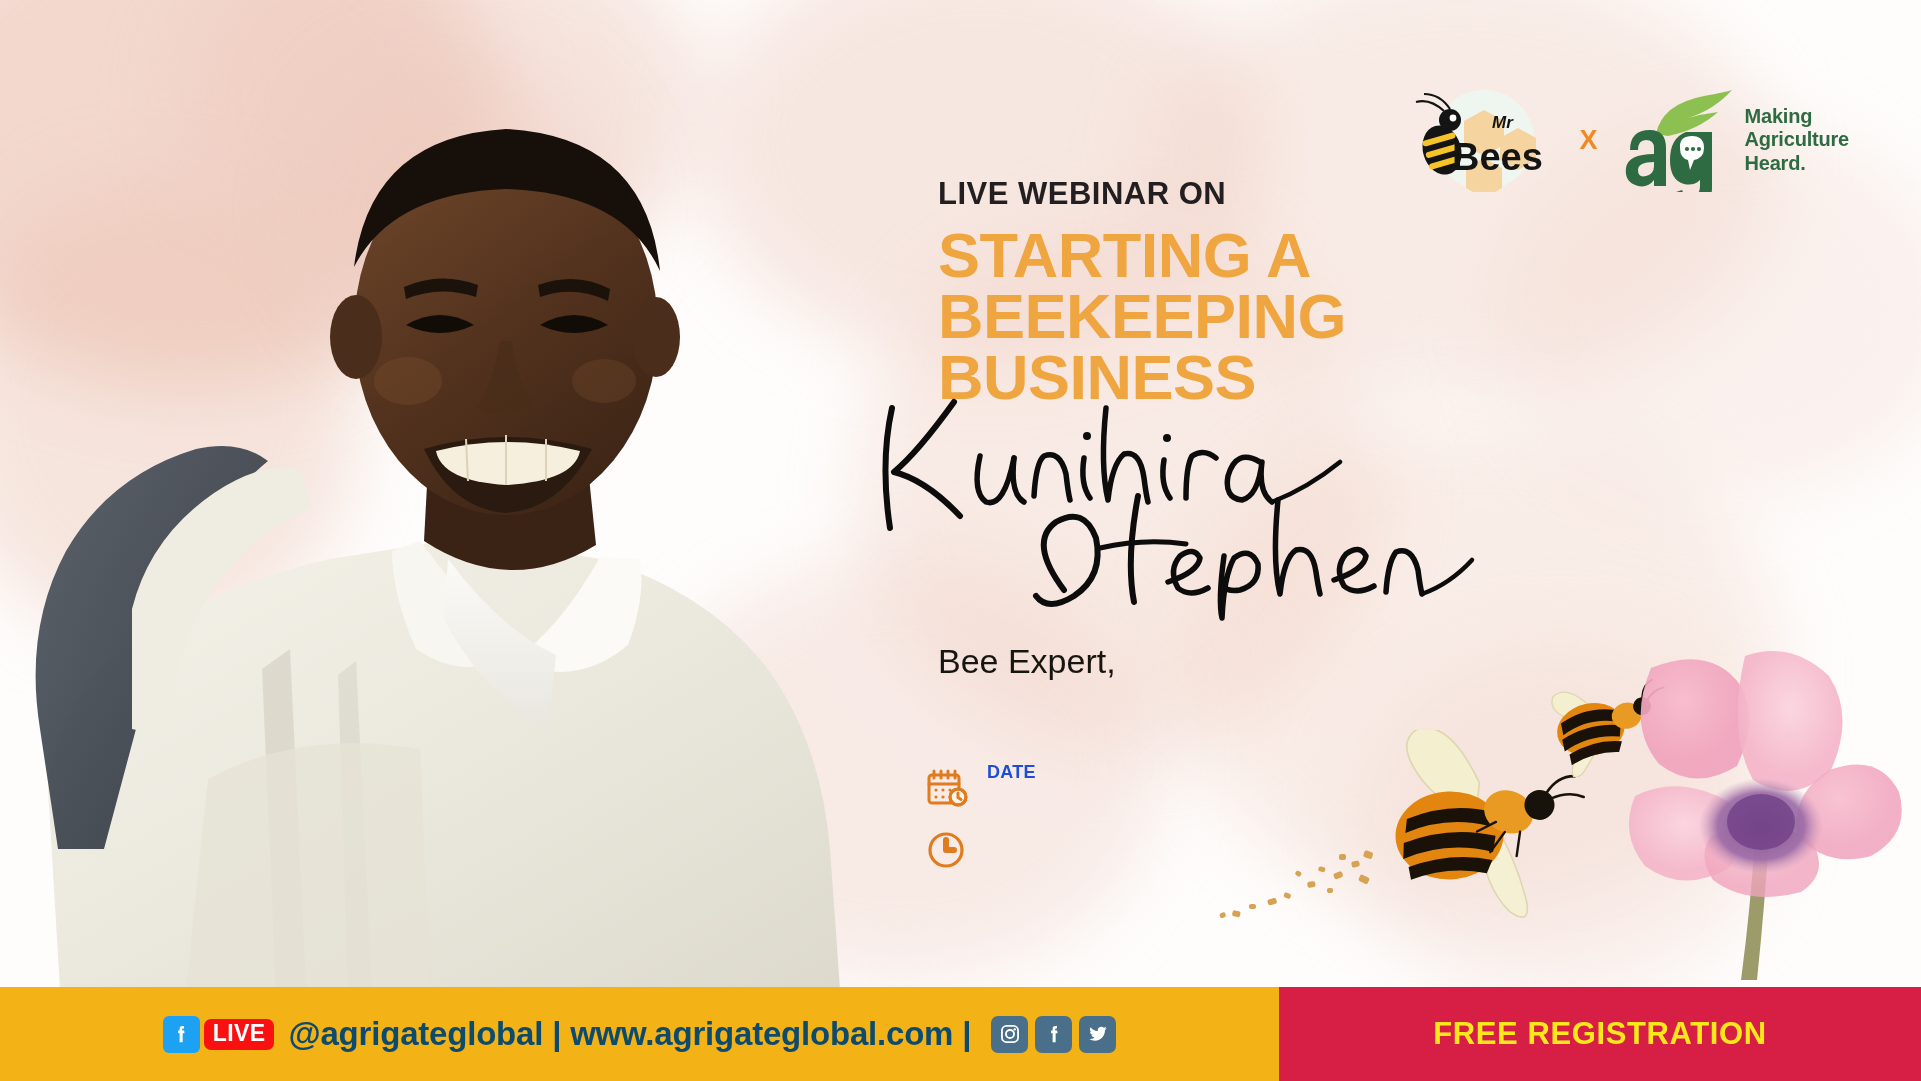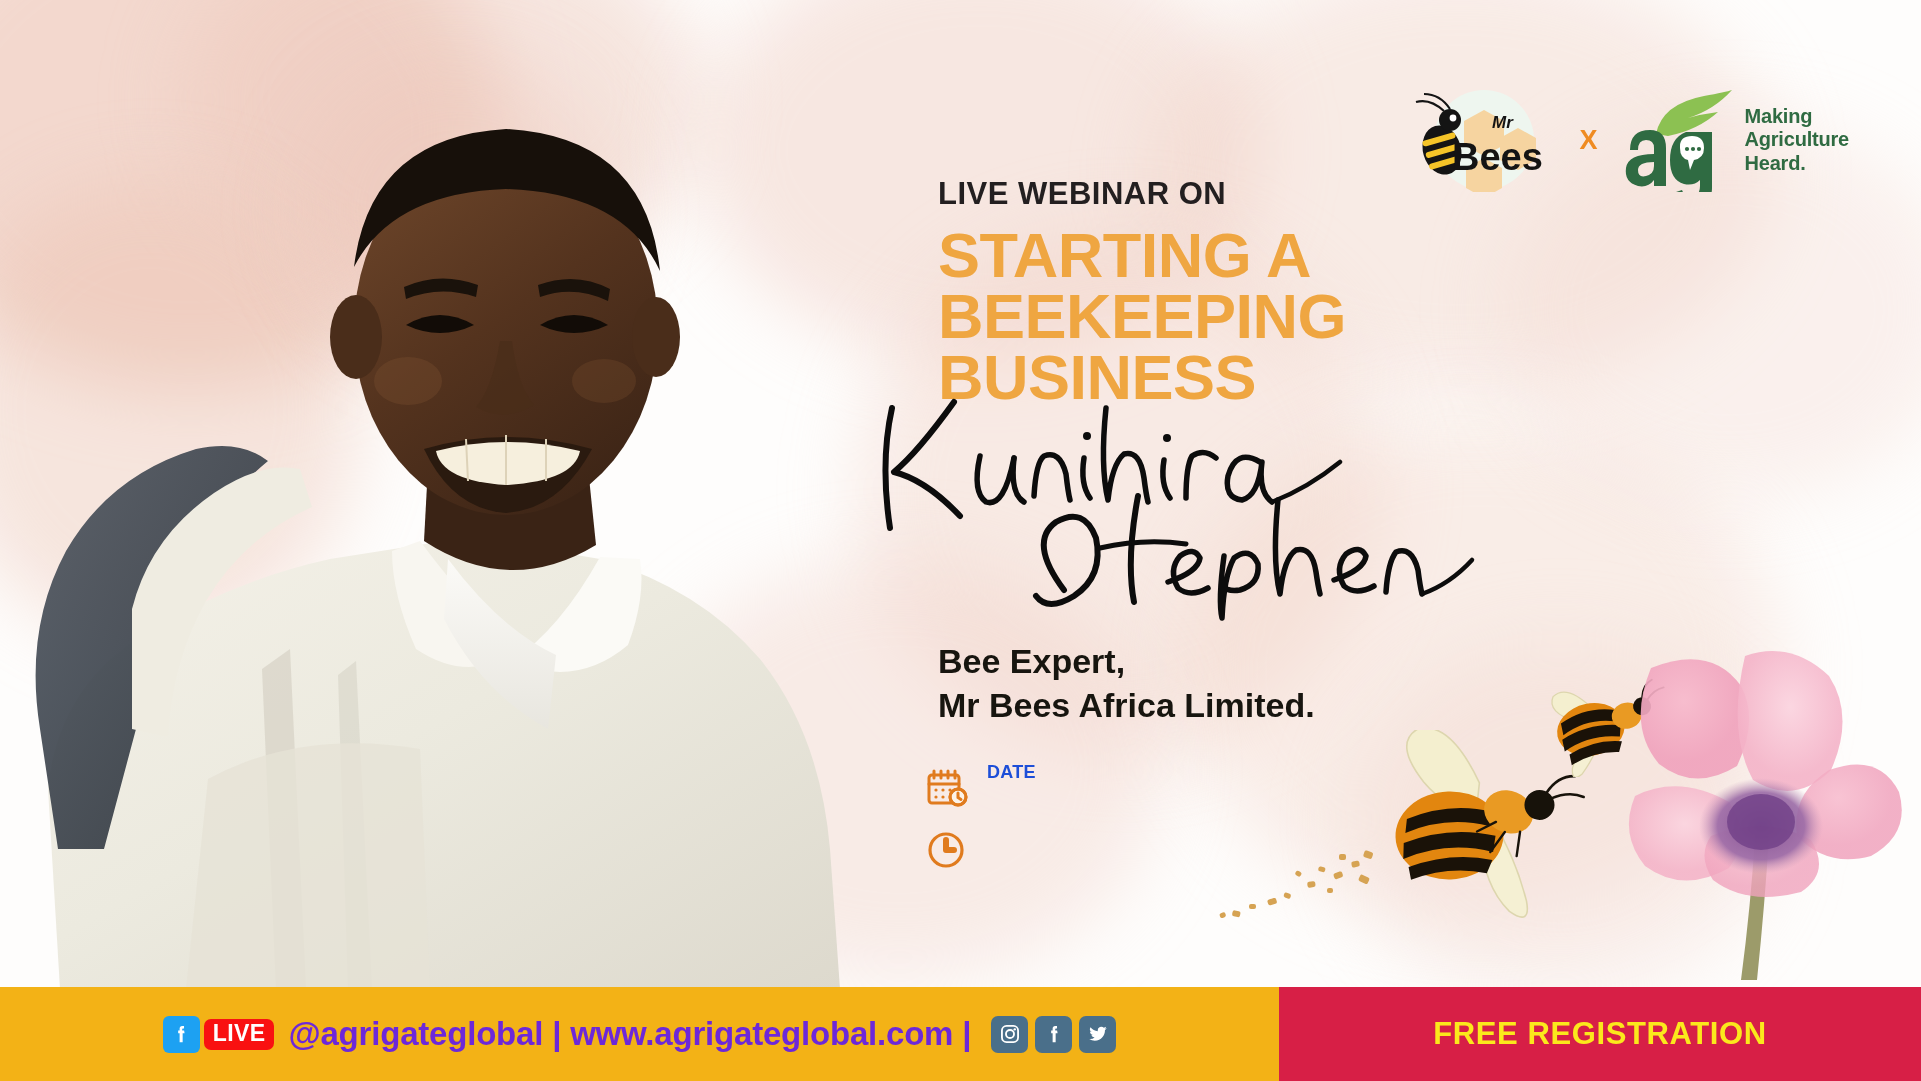--- a/index.html
+++ b/index.html
@@ -44,21 +44,21 @@
   
   .signature {
     position:absolute; left:868px; top:400px; width:620px; height:220px;
     pointer-events:none;
   }
   .sig-svg { width:100%; height:100%; overflow:visible; }
 
   
   .role {
     position:absolute; left:938px; top:640px;
-    font-size:34px; font-weight:bold; color:#17150f; line-height:1.28;
+    font-size:34px; font-weight:normal; color:#17150f; line-height:1.28;
   }
 
   
   .meta { position:absolute; left:925px; top:762px; }
   .meta-row { display:flex; align-items:flex-start; gap:18px; margin-bottom:14px; }
   .meta-ico { width:44px; height:44px; flex:0 0 44px; margin-top:4px; }
   .meta-label { font-size:18px; font-weight:bold; color:#1d4ed8; letter-spacing:.3px; }
   .meta-value { font-size:41px; font-weight:bold; color:#100e0a; line-height:1.05; margin-top:2px; }
 
   
@@ -92,21 +92,21 @@
   .fb-live { display:flex; align-items:center; gap:4px; }
   .fb-sq {
     width:37px; height:37px; background:#1da1f2; border-radius:6px;
     display:flex; align-items:center; justify-content:center;
   }
   .live-badge {
     background:#f91111; color:#fff; font-size:23px; font-weight:bold;
     padding:1px 9px 3px; border-radius:7px; letter-spacing:.4px;
   }
   .handle-text {
-    font-size:33px; font-weight:bold; color:#6d28d9; letter-spacing:-.2px; white-space:nowrap;
+    font-size:33px; font-weight:bold; color:#0c4a6e; letter-spacing:-.2px; white-space:nowrap;
   }
   .social-set { display:flex; align-items:center; gap:7px; margin-left:6px; }
   .soc {
     width:37px; height:37px; background:#4a6f8a; border-radius:7px;
     display:flex; align-items:center; justify-content:center;
   }
 </style>
 </head>
 <body>
 
@@ -238,21 +238,20 @@
         <path d="M466 180 Q496 170 498 156 Q492 144 478 154 Q466 168 476 186 Q488 196 506 186" stroke-width="5.5"></path>
 
         <path d="M518 192 Q520 162 528 152 Q544 146 550 170 Q552 186 554 194" stroke-width="5.5"></path>
         <path d="M554 194 Q582 184 604 160" stroke-width="4.5"></path>
       </g>
     </svg>
   </div>
 
   <div class="role">
     <div>Bee Expert,</div>
-    <div>Mr Bees Africa Limited.</div>
   </div>
 
   <div class="meta">
     <div class="meta-row">
       <svg class="meta-ico" viewBox="0 0 44 44">
         <g fill="none" stroke="#e07b1e" stroke-width="3" stroke-linecap="round">
           <rect x="4" y="9" width="30" height="28" rx="3"></rect>
           <path d="M9 5v7M16 5v7M23 5v7M30 5v7"></path>
           <path d="M4 18h30"></path>
           <circle cx="11" cy="24" r="1.6" fill="#e07b1e" stroke="none"></circle>

